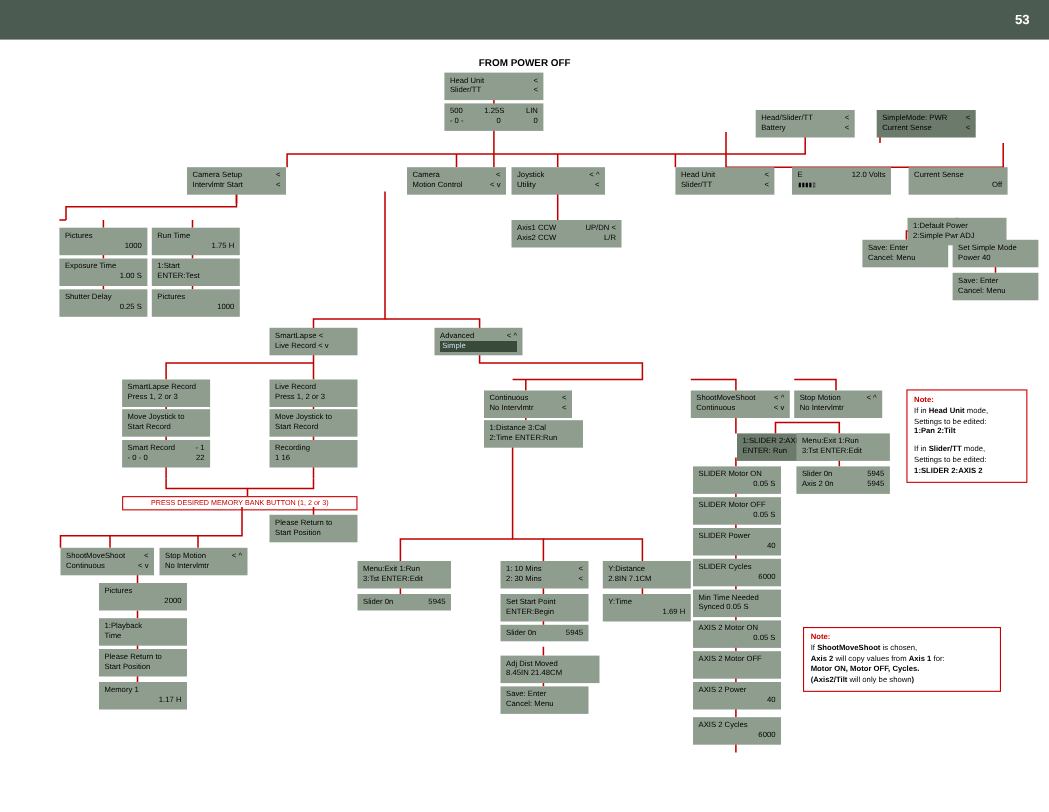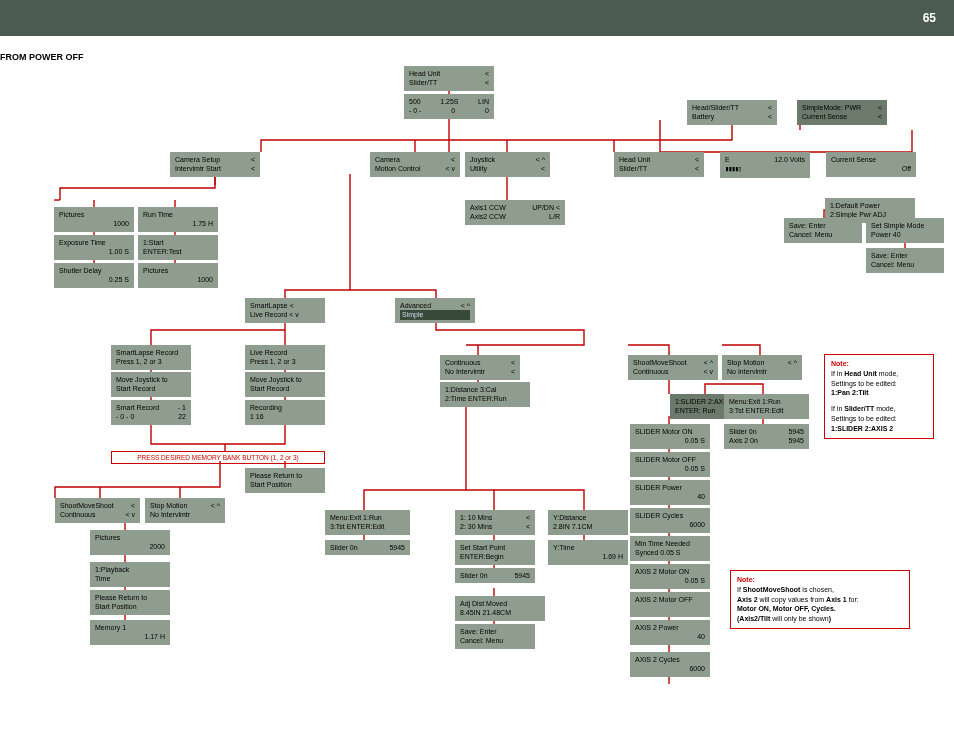--- a/index.html
+++ b/index.html
@@ -1,35 +1,35 @@
 <!DOCTYPE html>
 <html><head>
 <meta charset="utf-8">
 <style>
   * { margin:0; padding:0; box-sizing:border-box; font-family: Arial, sans-serif; }
   body { width:954px; height:738px; background:#fff; position:relative; overflow:hidden; }
   .header { position:absolute; top:0; left:0; right:0; height:36px; background:#4c5b51; display:flex; align-items:center; padding:0 46px; }
   .title { color:#fff; font-size:26px; font-weight:bold; letter-spacing:1px; font-style:italic; }
   .pageno { position:absolute; right:18px; color:#fff; font-size:12px; font-weight:bold; }
-  .subtitle { position:absolute; top:52px; left:0; right:0; text-align:left; font-size:9px; font-weight:bold; color:#000; }
+  .subtitle { position:absolute; top:52px; left:0; right:0; text-align:center; font-size:9px; font-weight:bold; color:#000; }
   .stage { position:absolute; inset:0; }
   .box { position:absolute; background:#8f9d8f; color:#000; font-size:7px; line-height:1.35; padding:3px 5px; }
   .note { position:absolute; border:1px solid #c00; padding:4px 6px; font-size:7px; color:#000; line-height:1.4; background:#fff; }
   .note .nt { color:#c00; font-weight:bold; }
   .mbank { position:absolute; border:1px solid #c00; padding:2px 4px; font-size:6.5px; color:#c00; text-align:center; }
   svg.lines { position:absolute; top:0; left:0; width:954px; height:738px; pointer-events:none; }
   svg.lines line, svg.lines polyline { stroke:#c00000; stroke-width:1.4; fill:none; }
   .bar { display:inline-block; font-family:monospace; letter-spacing:-1px; font-weight:bold; }
   .row { display:flex; justify-content:space-between; white-space:nowrap; }
 </style>
 </head>
 <body>
 
 <div class="header">
-  <div class="pageno">65</div>
+  <div class="pageno">53</div>
 </div>
 <div class="subtitle">FROM POWER OFF</div>
 
 <div class="stage">
 
   <svg class="lines">
     <line x1="449" y1="87" x2="449" y2="95"></line>
     <line x1="449" y1="113" x2="449" y2="152"></line>
     <polyline points="261,152 261,140 732,140 732,120"></polyline>
     <polyline points="614,140 614,152"></polyline>

